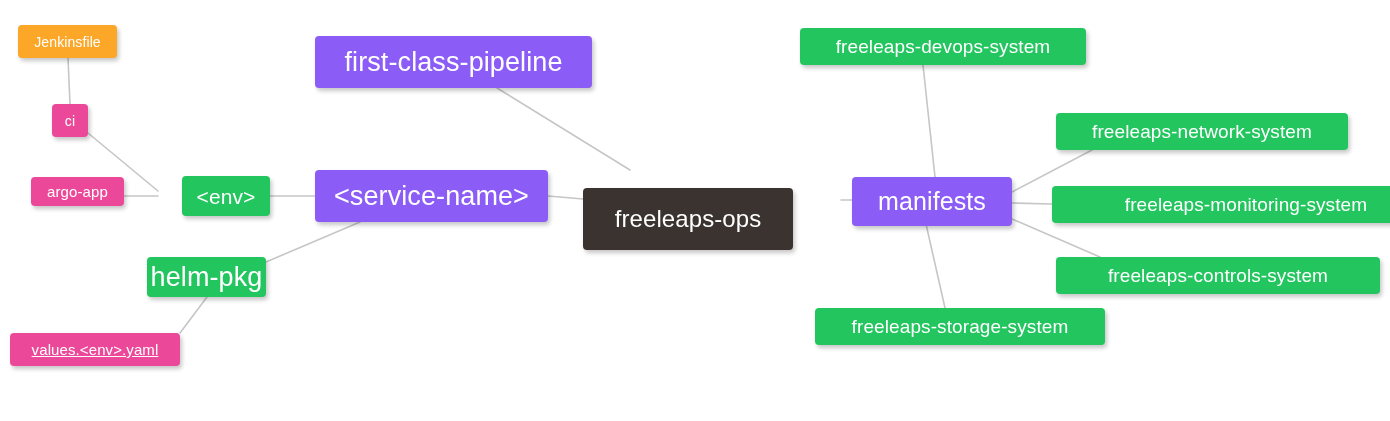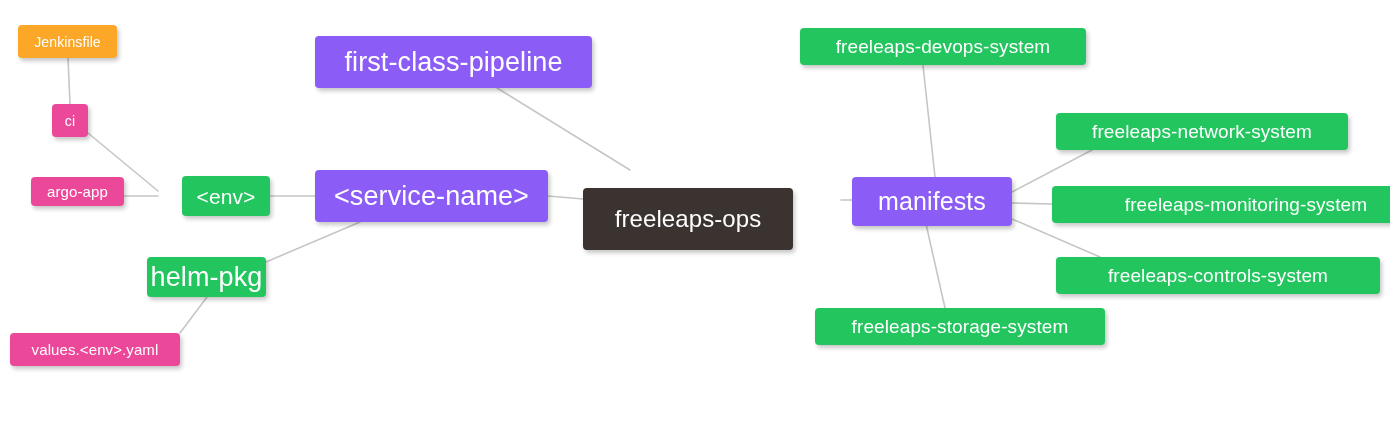--- a/index.html
+++ b/index.html
@@ -67,21 +67,21 @@
       <line x1="1012" y1="203" x2="1052" y2="204" stroke="#c6c6c6" stroke-width="1.6" stroke-linecap="round"></line>
       <line x1="1012" y1="219" x2="1100" y2="257" stroke="#c6c6c6" stroke-width="1.6" stroke-linecap="round"></line>
       <line x1="926" y1="224" x2="945" y2="308" stroke="#c6c6c6" stroke-width="1.6" stroke-linecap="round"></line>
     </svg>
   <div id="node-layer">
       <div class="node n-orange" style="left: 18px; top: 25px; width: 99px; height: 33px; font-size: 14px;">Jenkinsfile</div>
       <div class="node n-red" style="left: 52px; top: 104px; width: 36px; height: 33px; font-size: 14px;">ci</div>
       <div class="node n-red" style="left: 31px; top: 177px; width: 93px; height: 29px; font-size: 15px;">argo-app</div>
       <div class="node n-green" style="left: 158px; top: 176px; width: 88px; height: 40px; font-size: 21px; margin-left: 24px;">&lt;env&gt;</div>
       <div class="node n-green" style="left: 147px; top: 257px; width: 119px; height: 40px; font-size: 27px;">helm-pkg</div>
-      <div class="node n-red" style="left: 10px; top: 333px; width: 170px; height: 33px; font-size: 15px;">values.&lt;env&gt;.yaml</div>
+      <div class="node n-red" style="left: 10px; top: 333px; width: 170px; height: 33px; font-size: 15px; text-decoration: underline;">values.&lt;env&gt;.yaml</div>
       <div class="node n-blue" style="left: 315px; top: 36px; width: 277px; height: 52px; font-size: 27px;">first-class-pipeline</div>
       <div class="node n-blue" style="left: 315px; top: 170px; width: 233px; height: 52px; font-size: 27px;">&lt;service-name&gt;</div>
       <div class="node n-root" style="left: 583px; top: 188px; width: 210px; height: 62px; font-size: 24px;">freeleaps-ops</div>
       <div class="node n-blue" style="left: 852px; top: 177px; width: 160px; height: 49px; font-size: 25px;">manifests</div>
       <div class="node n-green" style="left: 800px; top: 28px; width: 286px; height: 37px; font-size: 19px;">freeleaps-devops-system</div>
       <div class="node n-green" style="left: 1056px; top: 113px; width: 292px; height: 37px; font-size: 19px;">freeleaps-network-system</div>
       <div class="node n-green" style="left: 1052px; top: 186px; width: 388px; height: 37px; font-size: 19px;">freeleaps-monitoring-system</div>
       <div class="node n-green" style="left: 1056px; top: 257px; width: 324px; height: 37px; font-size: 19px;">freeleaps-controls-system</div>
       <div class="node n-green" style="left: 815px; top: 308px; width: 290px; height: 37px; font-size: 19px;">freeleaps-storage-system</div>
     </div>

